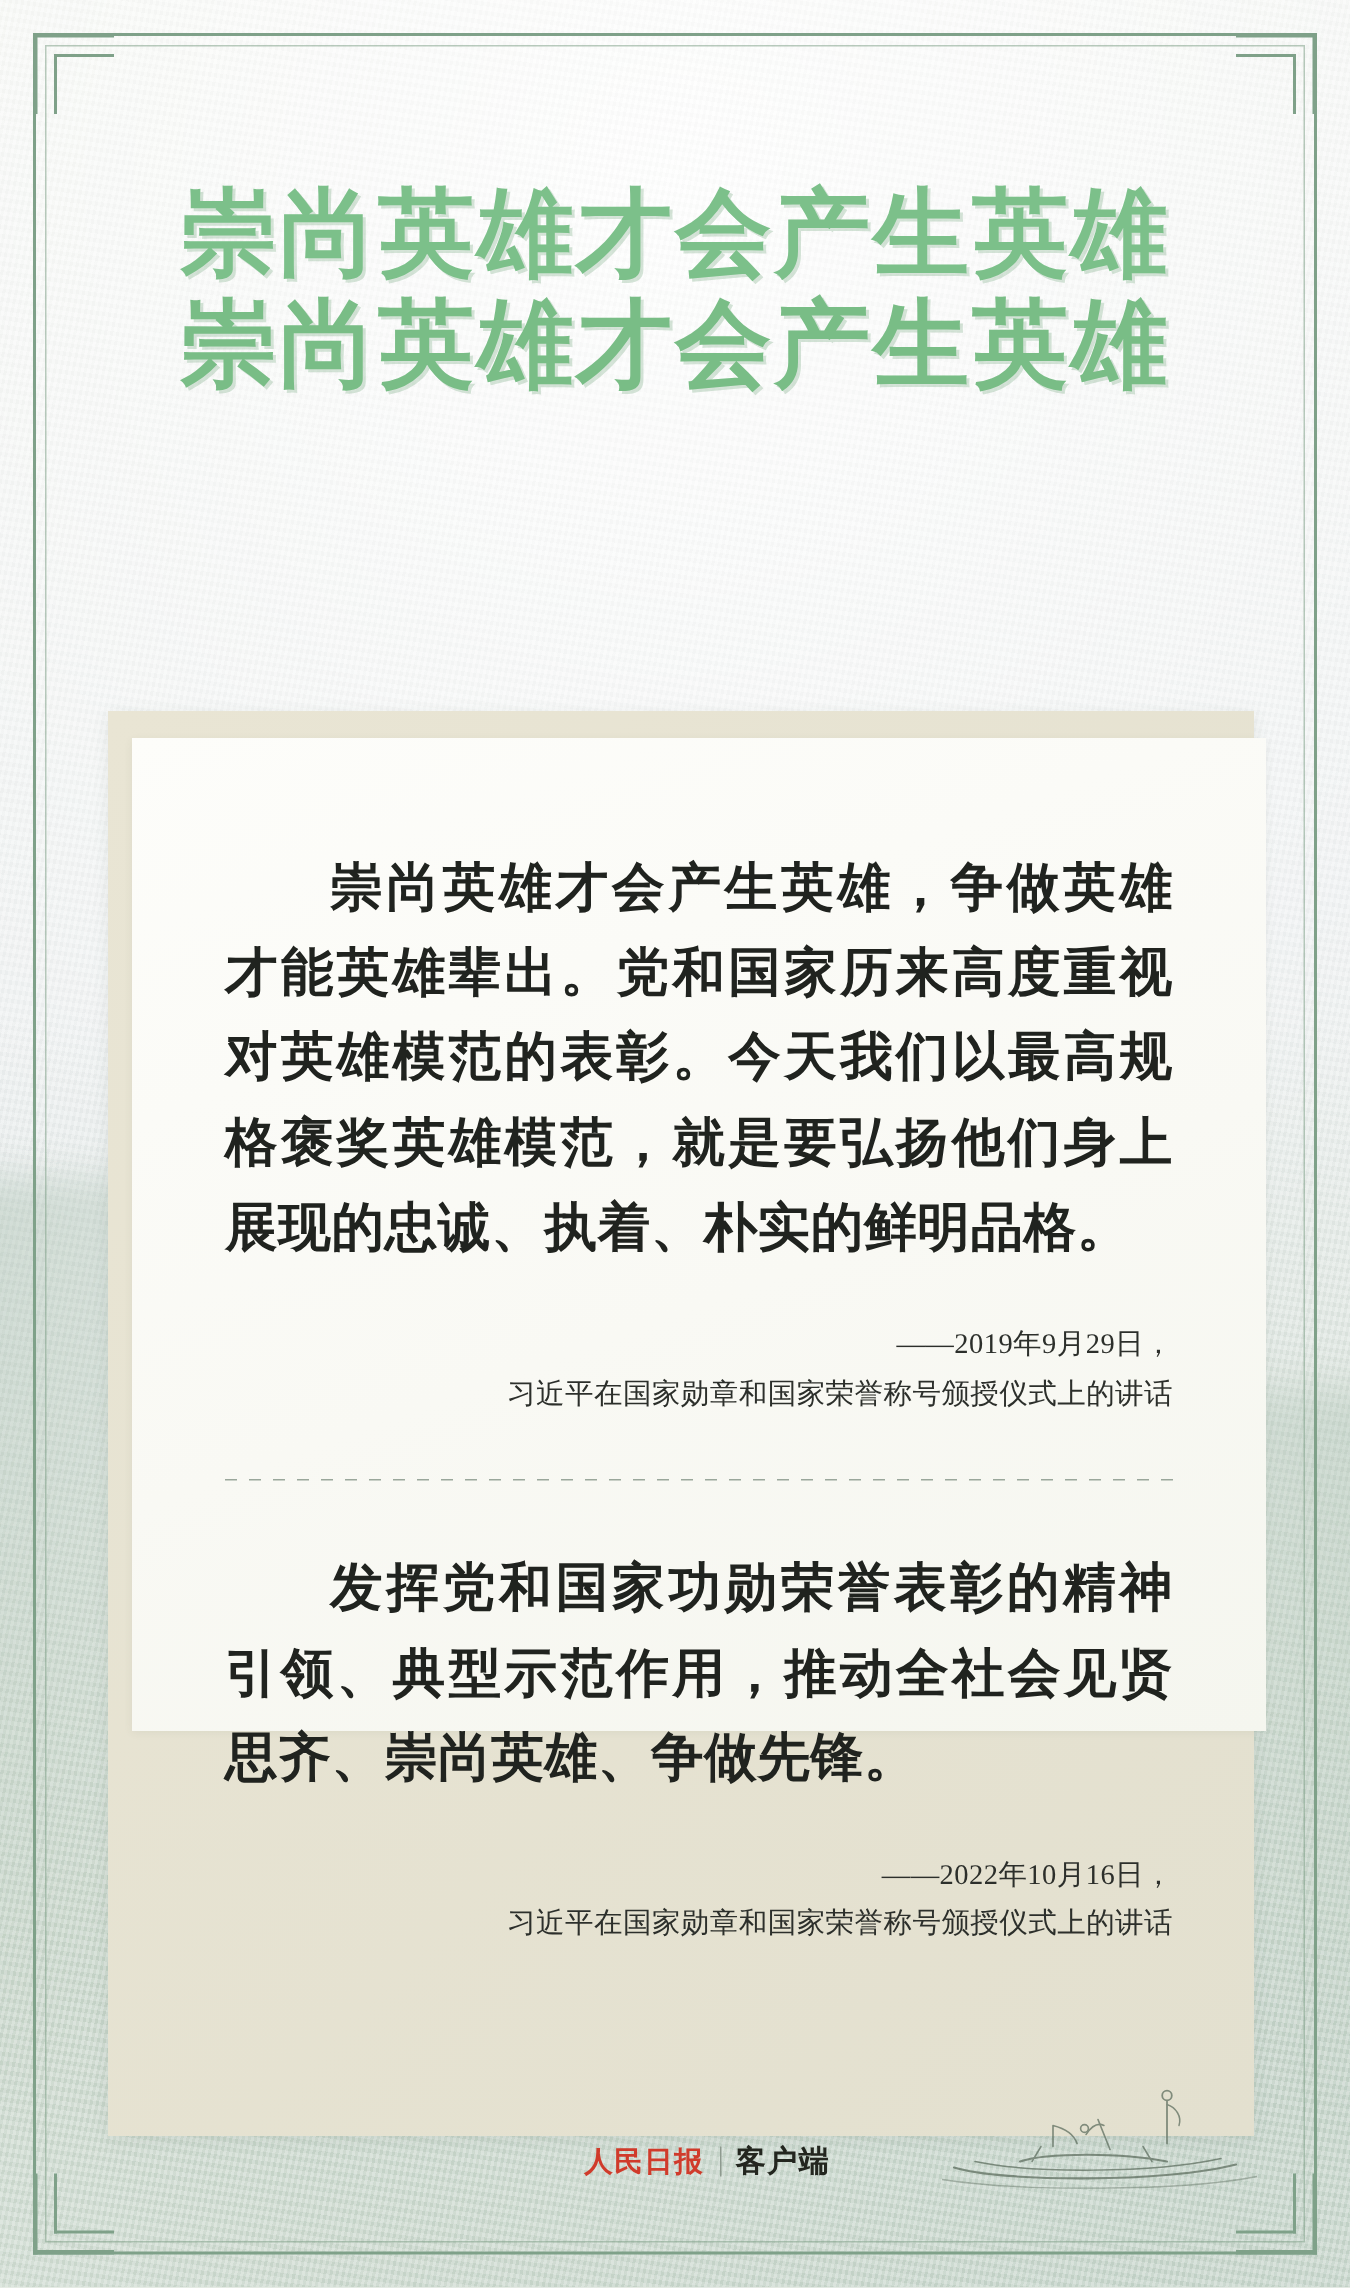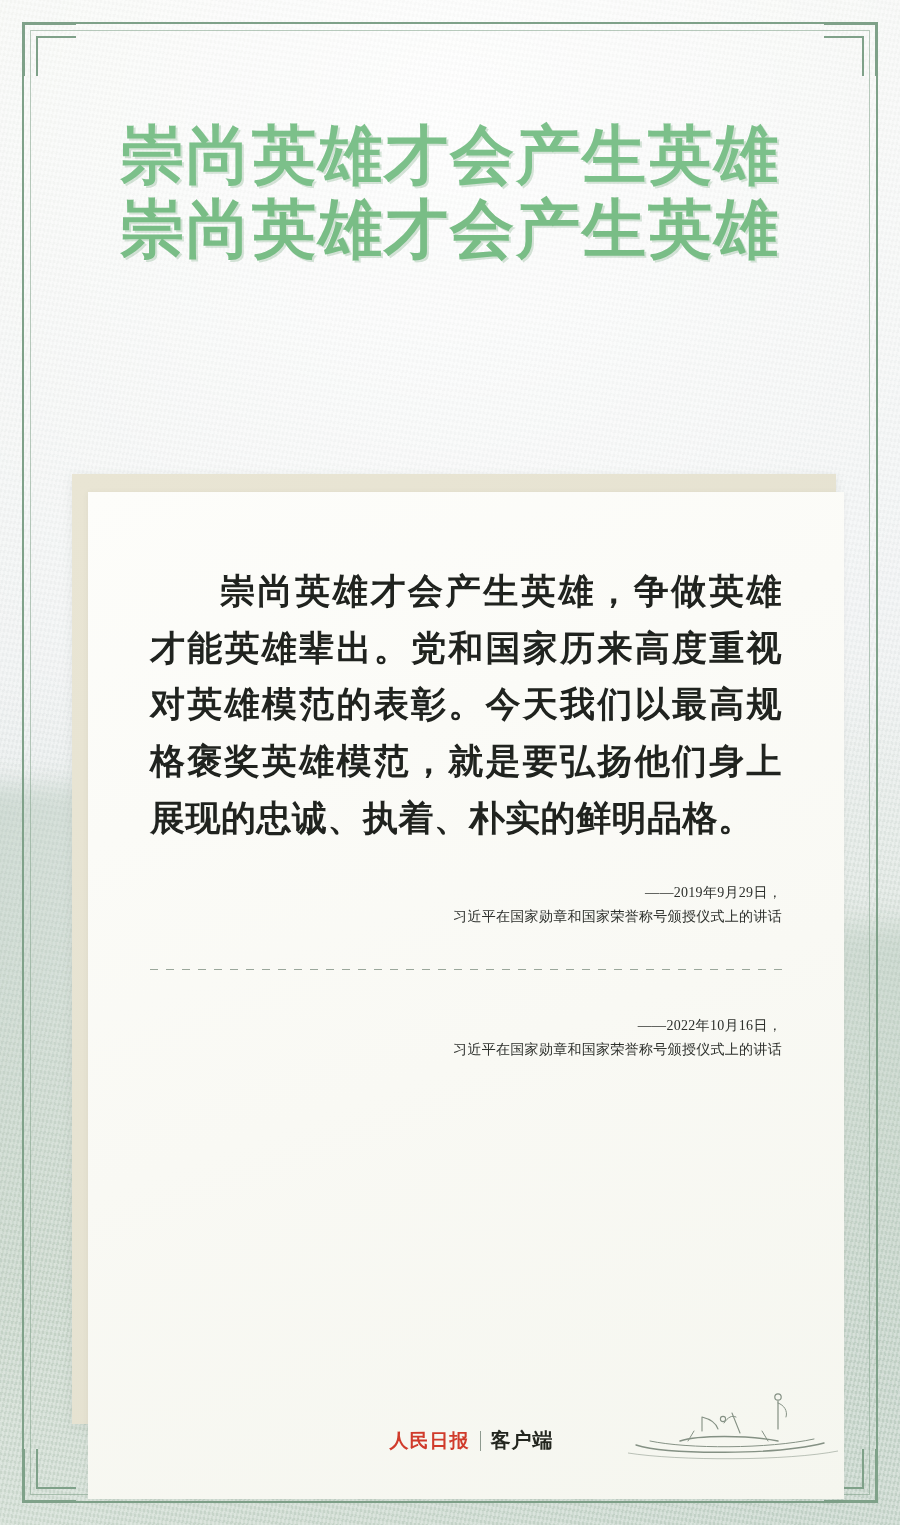--- a/index.html
+++ b/index.html
@@ -110,21 +110,21 @@
   .card-shadow {
     position: absolute;
     left: 72px; top: 474px;
     width: 764px; height: 950px;
     background: linear-gradient(135deg, #e9e5d4 0%, #e3e0cf 100%);
     box-shadow: 0 2px 10px rgba(80,100,85,0.10);
   }
   .card {
     position: absolute;
     left: 88px; top: 492px;
-    width: 756px; height: 1007px;
+    width: 756px; height: 662px;
     background: linear-gradient(160deg, #fdfdfa 0%, #f9f9f4 55%, #f5f6ef 100%);
     box-sizing: border-box;
     padding: 72px 62px 40px 62px;
     box-shadow: 0 1px 6px rgba(70,90,75,0.07);
   }
 
   .quote-body {
     font-family: "Liberation Serif", "DejaVu Serif", serif;
     font-weight: 700;
     font-size: 35px;
@@ -132,21 +132,21 @@
     color: #20231f;
     text-align: justify;
     text-indent: 2em;
     letter-spacing: 0.5px;
   }
 
   .attrib {
     margin-top: 34px;
     text-align: right;
     font-family: "Liberation Serif", "DejaVu Serif", serif;
-    font-size: 14px;
+    font-size: 19px;
     line-height: 1.7;
     color: #2c2f2b;
     letter-spacing: 0.3px;
   }
   .attrib .date { display: block; }
   .attrib .source { display: block; }
 
   .divider {
     margin: 40px 0 44px 0;
     height: 1px;
@@ -250,20 +250,21 @@
       <div class="quote-body">崇尚英雄才会产生英雄，争做英雄才能英雄辈出。党和国家历来高度重视对英雄模范的表彰。今天我们以最高规格褒奖英雄模范，就是要弘扬他们身上展现的忠诚、执着、朴实的鲜明品格。</div>
       <div class="attrib">
         <span class="date">——2019年9月29日，</span>
         <span class="source">习近平在国家勋章和国家荣誉称号颁授仪式上的讲话</span>
       </div>
     </div>
 
     <div class="divider"></div>
 
     <div class="quote-block-2">
+      <div class="quote-body">发挥党和国家功勋荣誉表彰的精神引领、典型示范作用，推动全社会见贤思齐、崇尚英雄、争做先锋。</div>
       <div class="attrib">
         <span class="date">——2022年10月16日，</span>
         <span class="source">习近平在国家勋章和国家荣誉称号颁授仪式上的讲话</span>
       </div>
     </div>
   </div>
 
   <div class="footer">
     <div class="brand">
       <span class="brand-rmrb">人民日报</span>

